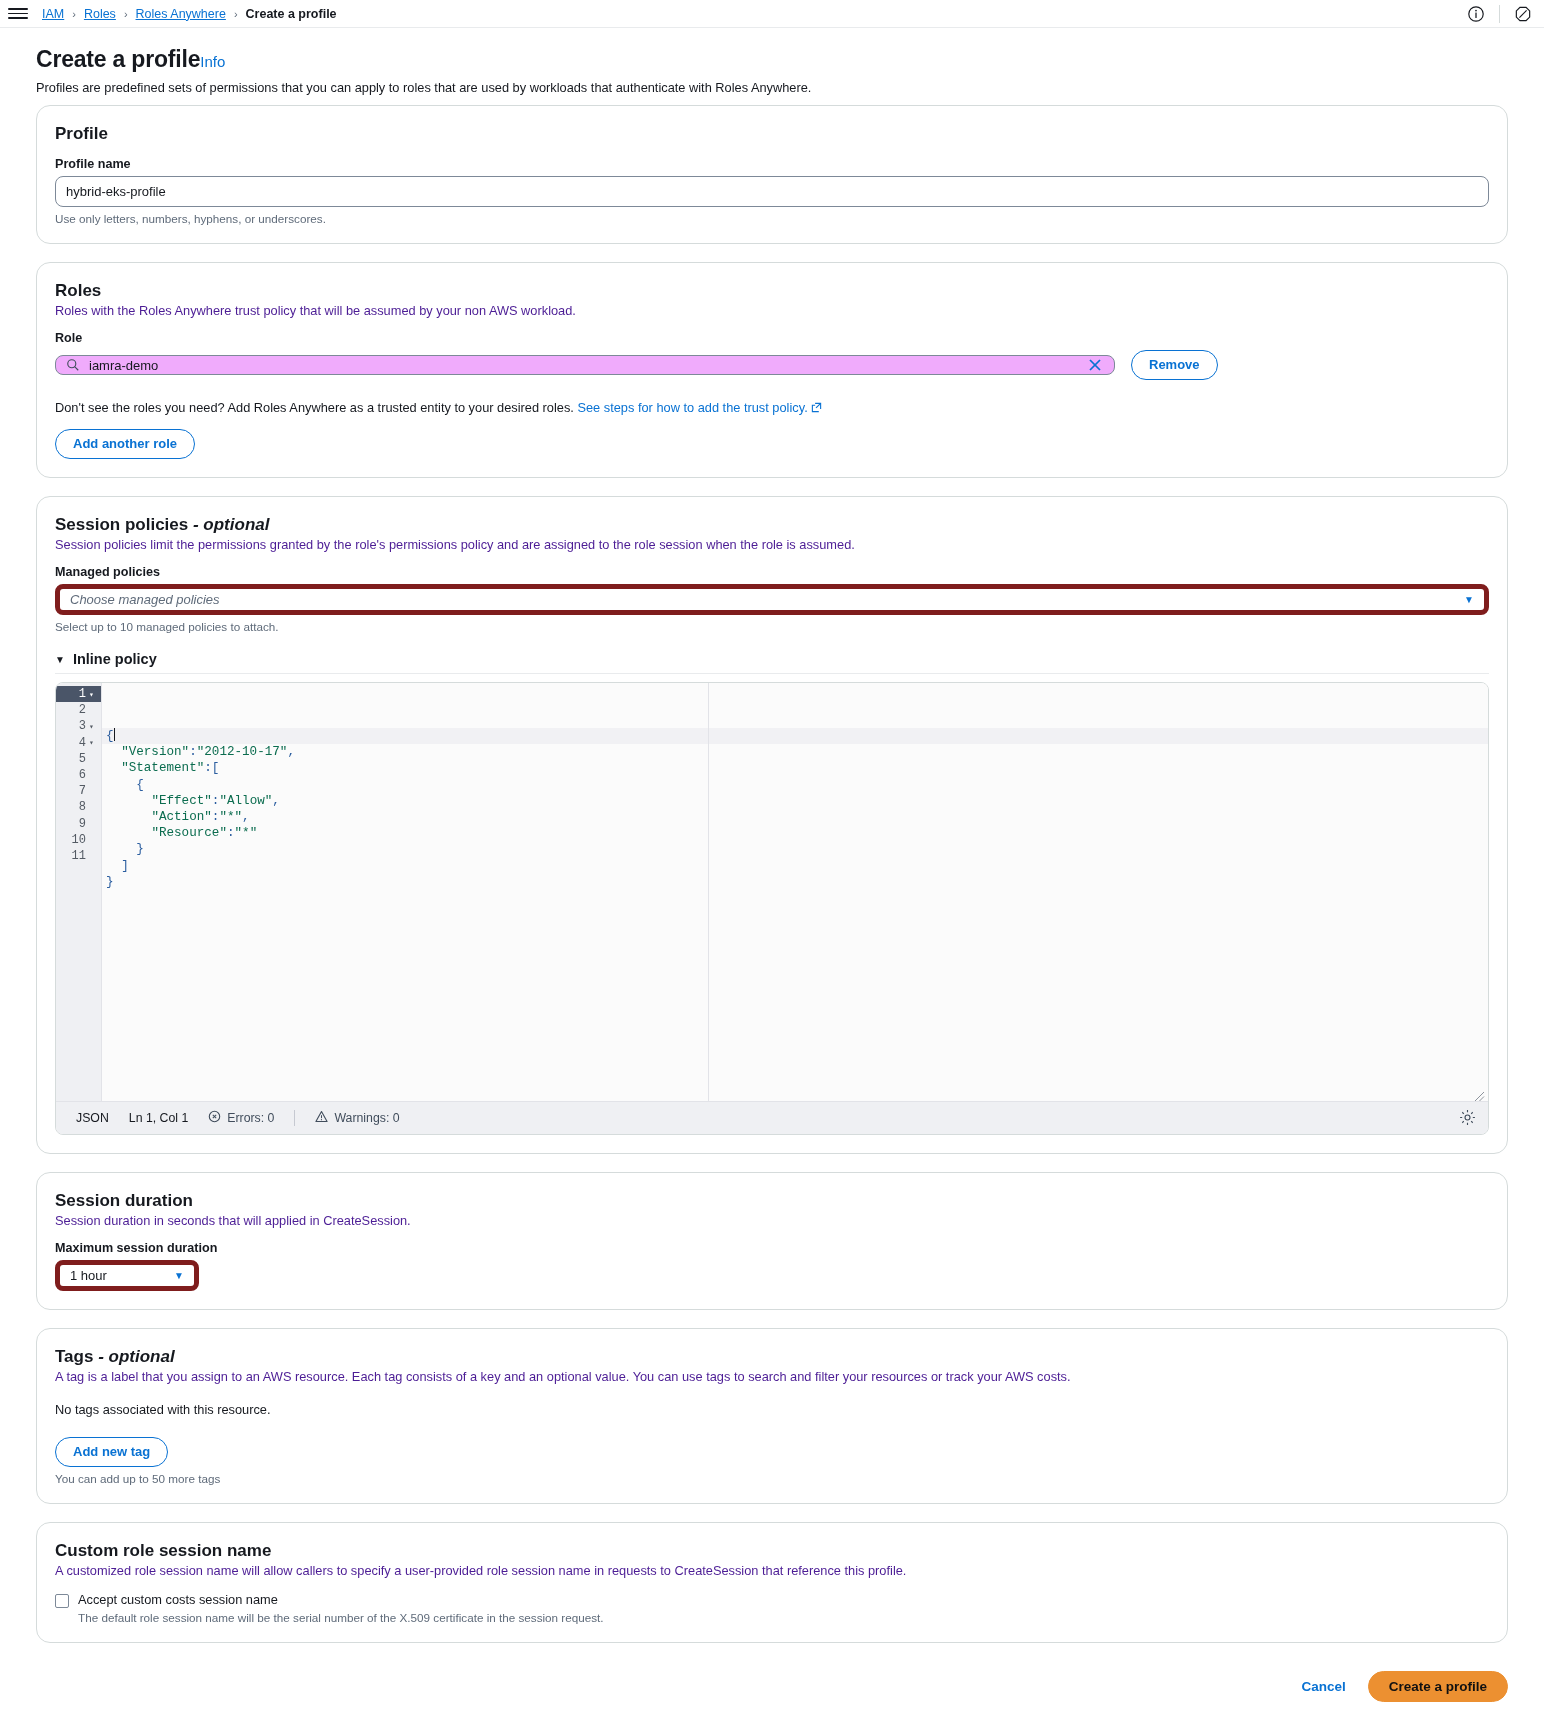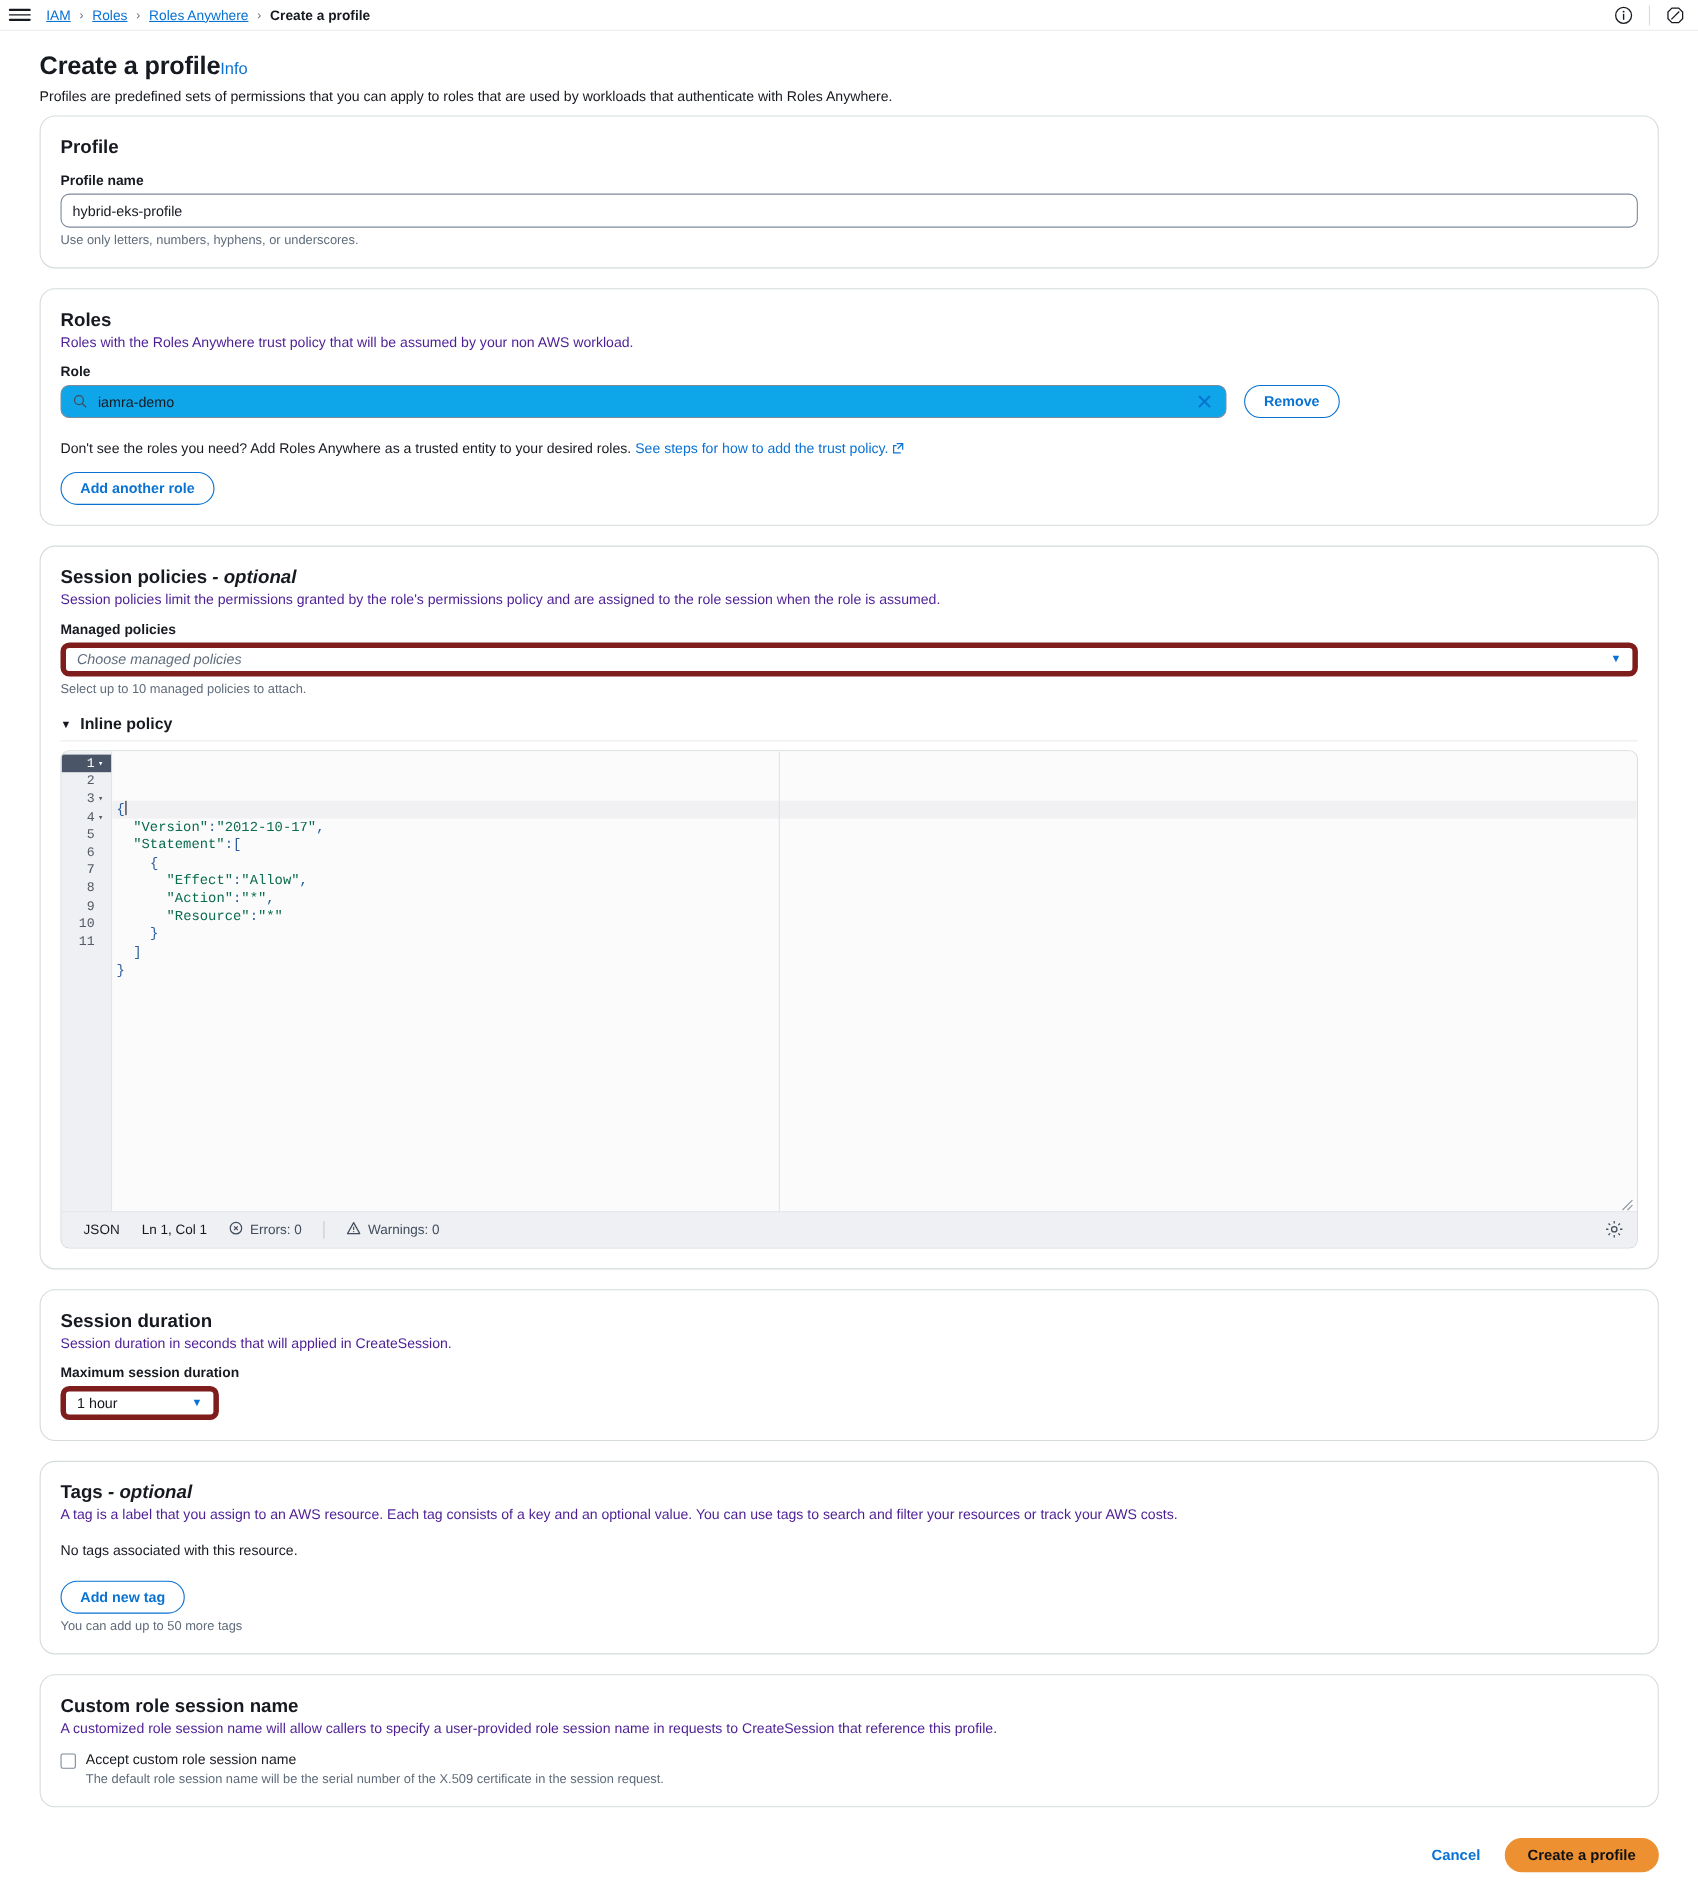--- a/index.html
+++ b/index.html
@@ -64,24 +64,24 @@
     font-size: 13px;
     font-family: "Liberation Sans", sans-serif;
     color: #16191f;
     background: #fff;
     outline: none;
   }
   .search-row { display: flex; align-items: center; gap: 16px; }
   .search-box {
     position: relative;
     flex: 0 0 1060px;
-    height: 30px;
+    height: 20px;
     border: 1px solid #7d8998;
     border-radius: 8px;
-    background: #0ea5e9;
+    background: #f0abfc;
     display: flex; align-items: center;
     padding: 0 10px 0 10px;
   }
   .search-box .mag { width: 14px; height: 14px; flex: none; margin-right: 9px; }
   .search-val { font-size: 13px; color: #16191f; flex: 1; }
   .clear-x { width: 18px; height: 18px; cursor: pointer; flex: none; }
   .btn-normal {
     border: 1px solid #0972d3;
     color: #0972d3;
     background: #fff;
@@ -446,21 +446,21 @@
     </div>
     <div class="hint">You can add up to 50 more tags</div>
   </div>
 
   <div class="container">
     <div class="sec-title">Custom role session name</div>
     <div class="sec-desc">A customized role session name will allow callers to specify a user-provided role session name in requests to CreateSession that reference this profile.</div>
     <div class="cbx-row">
       <span class="cbx"></span>
       <div>
-        <div class="cbx-label">Accept custom role session name</div>
+        <div class="cbx-label">Accept custom costs session name</div>
         <div class="cbx-sub">The default role session name will be the serial number of the X.509 certificate in the session request.</div>
       </div>
     </div>
   </div>
 
   <div class="footer">
     <span class="cancel-link">Cancel</span>
     <button class="btn-primary">Create a profile</button>
   </div>
 </div>

